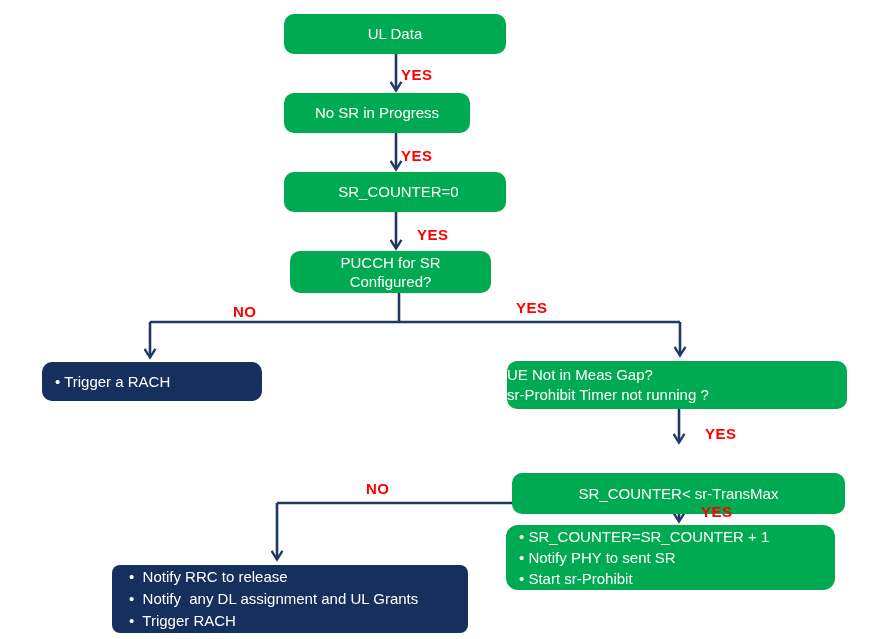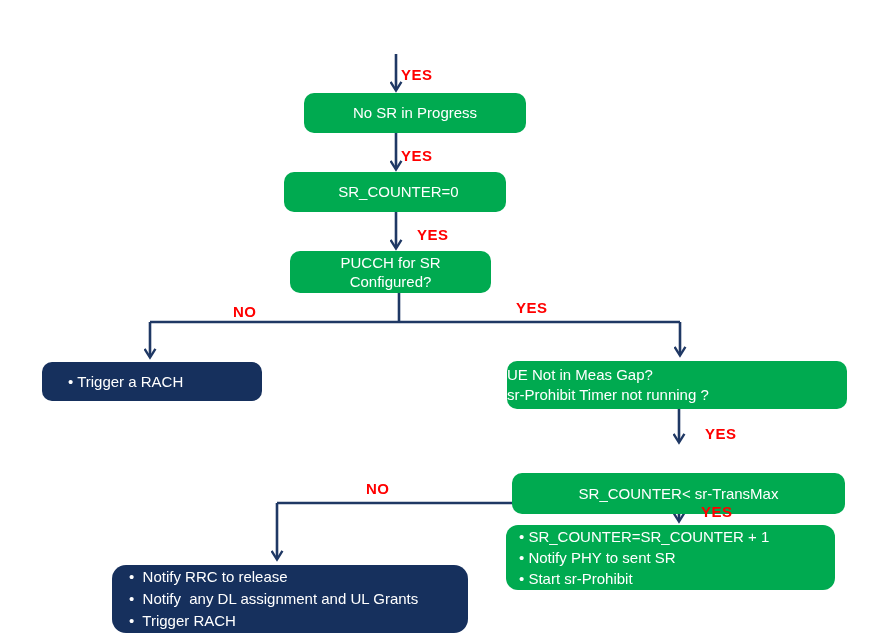--- a/index.html
+++ b/index.html
@@ -61,54 +61,57 @@
       <path d="M150,322 H680"></path>
       <path d="M150,322 V357" marker-end="url(#vhead)"></path>
       <path d="M680,322 V355" marker-end="url(#vhead)"></path>
       <path d="M679,409 V442" marker-end="url(#vhead)"></path>
       <path d="M679,488 V521" marker-end="url(#vhead)"></path>
       <path d="M277,503 H679"></path>
       <path d="M277,503 V559" marker-end="url(#vhead)"></path>
     </g>
   </svg>
 
+  <div class="node green center" style="left:284px;top:14px;width:222px;height:40px;">
+    <span class="line">UL Data</span>
+  </div>
 
-  <div class="node green center" style="left:284px;top:93px;width:222px;height:40px;margin-left:20px;">
+  <div class="node green center" style="left:284px;top:93px;width:186px;height:40px;">
     <span class="line">No SR in Progress</span>
   </div>
 
   <div class="node green center" style="left:284px;top:172px;width:222px;height:40px;padding-left:7px;">
     <span class="line">SR_COUNTER=0</span>
   </div>
 
   <div class="node green center" style="left:290px;top:251px;width:201px;height:42px;line-height:19px;">
     <span class="line">PUCCH for SR</span>
     <span class="line">Configured?</span>
   </div>
 
-  <div class="node navy leftalign" style="left:42px;top:362px;width:220px;height:39px;padding-left:26px;">
+  <div class="node navy leftalign" style="left:42px;top:362px;width:220px;height:39px;padding-left:13px;">
     <span class="line">• Trigger a RACH</span>
   </div>
 
   <div class="node green leftalign" style="left:507px;top:361px;width:340px;height:48px;line-height:20px;">
     <span class="line">UE Not in Meas Gap?</span>
     <span class="line">sr-Prohibit Timer not running ?</span>
   </div>
 
   <div class="node green center" style="left:512px;top:447px;width:333px;height:41px;margin-top:26px;">
     <span class="line">SR_COUNTER&lt; sr-TransMax</span>
   </div>
 
   <div class="node green leftalign" style="left:506px;top:525px;width:329px;height:65px;padding-left:13px;line-height:21px;border-radius:12px;">
     <span class="line">• SR_COUNTER=SR_COUNTER + 1</span>
     <span class="line">• Notify PHY to sent SR</span>
     <span class="line">• Start sr-Prohibit</span>
   </div>
 
-  <div class="node navy leftalign" style="left:112px;top:565px;width:356px;height:68px;padding-left:17px;line-height:22px;border-radius:14px;">
+  <div class="node navy leftalign" style="left:112px;top:565px;width:356px;height:68px;padding-left:17px;line-height:22px;border-radius:8px;">
     <span class="line">•  Notify RRC to release</span>
     <span class="line">•  Notify  any DL assignment and UL Grants</span>
     <span class="line">•  Trigger RACH</span>
   </div>
 
   <div class="edge-label" style="left:401px;top:66px;">YES</div>
   <div class="edge-label" style="left:401px;top:147px;">YES</div>
   <div class="edge-label" style="left:417px;top:226px;">YES</div>
   <div class="edge-label" style="left:233px;top:303px;">NO</div>
   <div class="edge-label" style="left:516px;top:299px;">YES</div>

